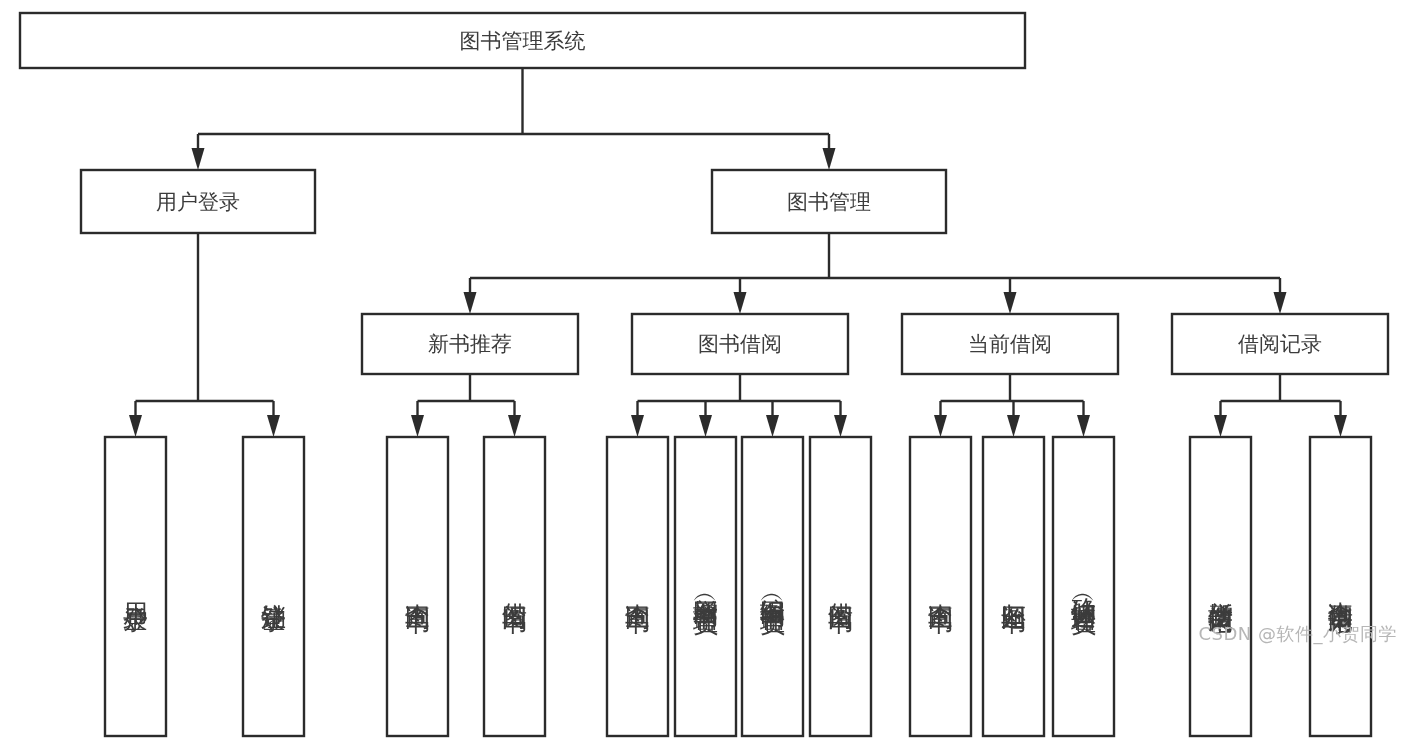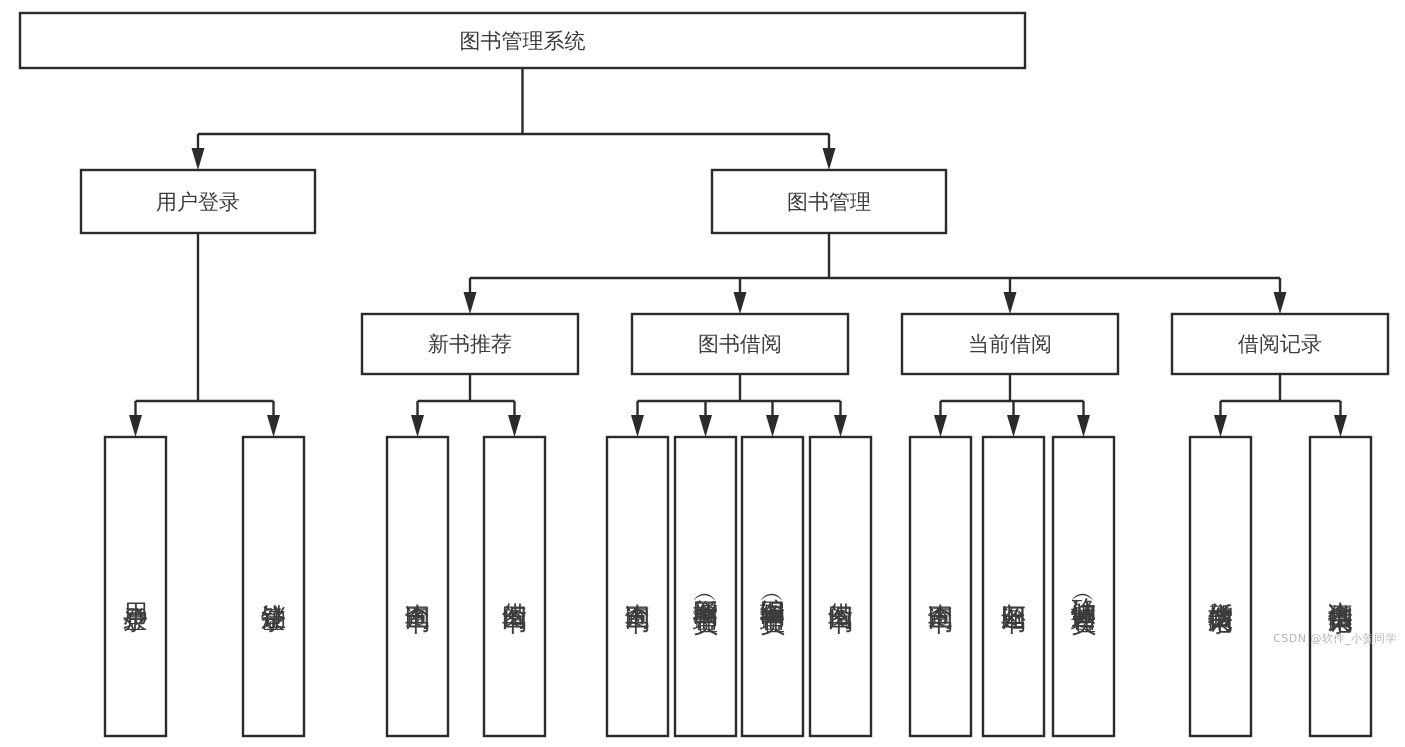--- a/index.html
+++ b/index.html
@@ -63,21 +63,21 @@
     letter-spacing: 2px;
     color: #3c3c3c;
     white-space: nowrap;
     pointer-events: none;
   }
   .watermark {
     position: absolute;
     right: 8px;
     bottom: 4px;
     font-family: "DejaVu Sans", "Liberation Sans", sans-serif;
-    font-size: 11px;
+    font-size: 18px;
     color: #b6b6b6;
     letter-spacing: 0.5px;
     user-select: none;
   }
 </style>
 </head>
 <body>
 
 <div id="diagram-root">
   <svg id="tree-svg" viewBox="0 0 1405 747" preserveAspectRatio="none" aria-label="图书管理系统结构图">

